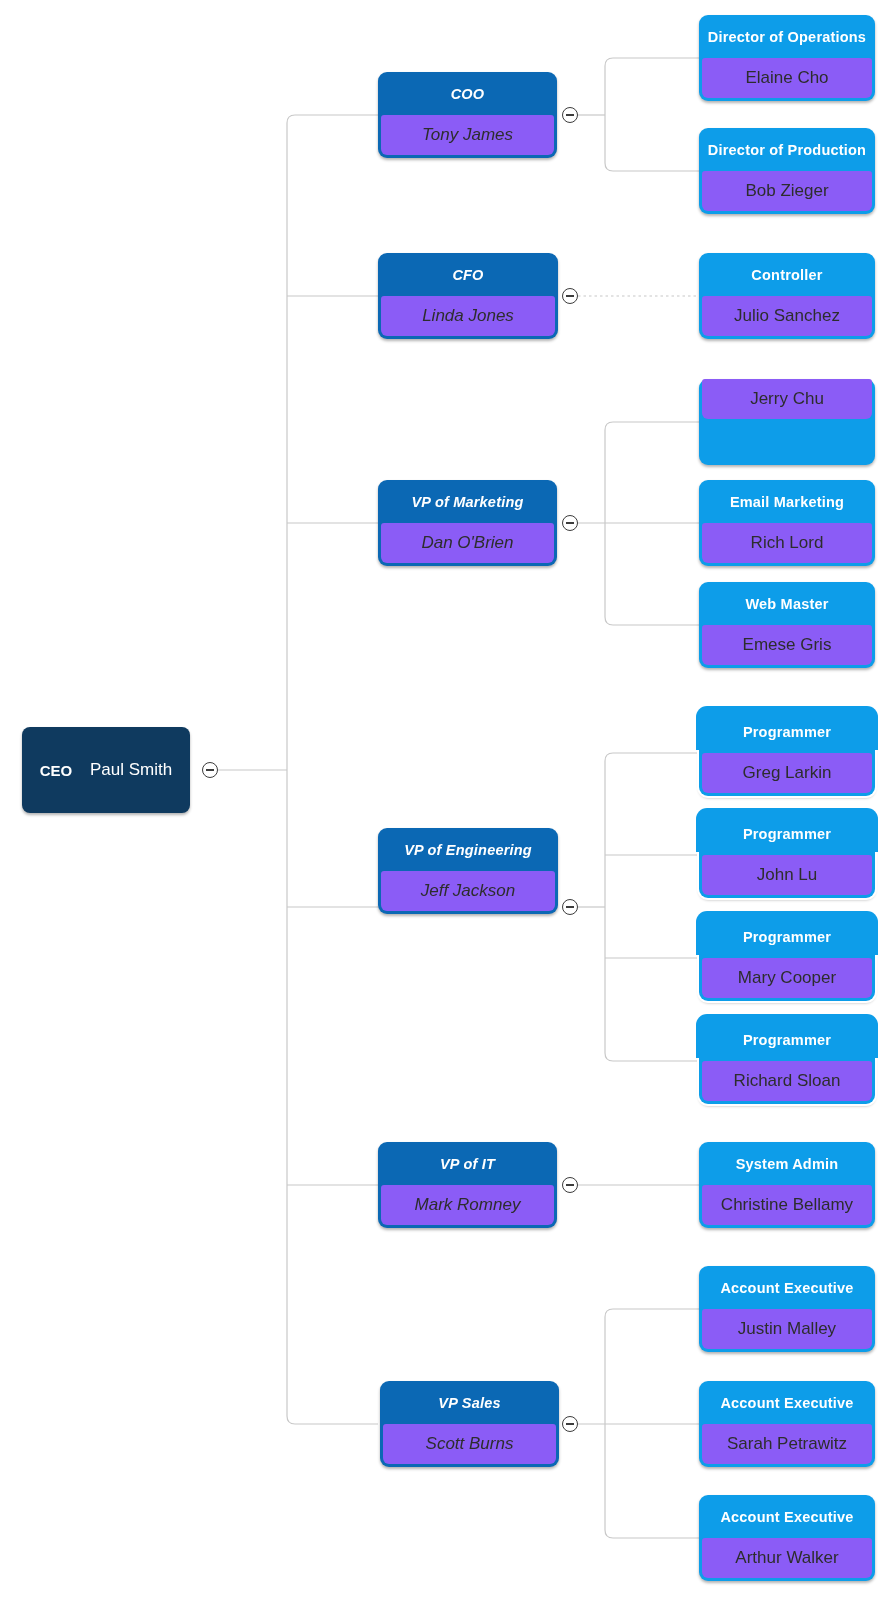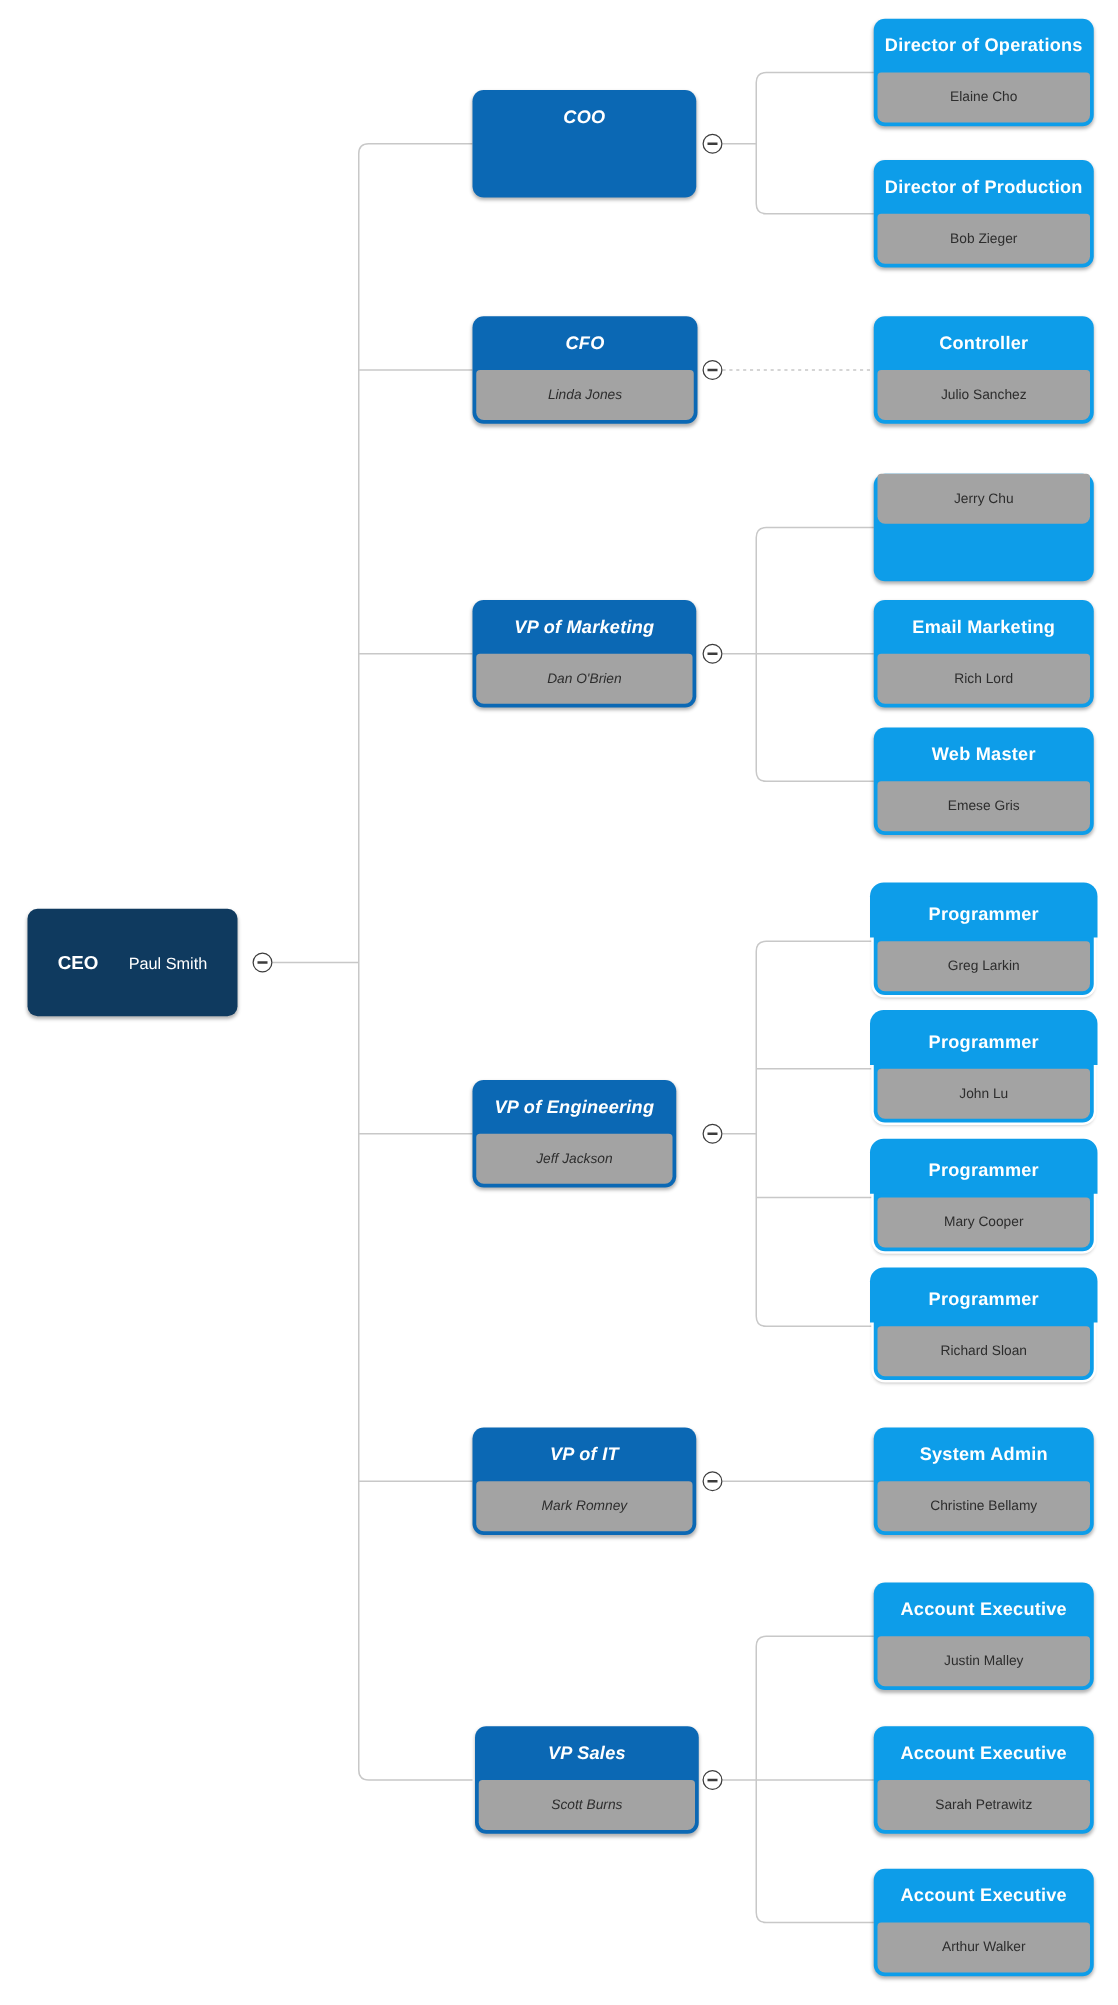--- a/index.html
+++ b/index.html
@@ -27,36 +27,36 @@
     background:var(--report-fill);
     box-shadow:0 2px 3px rgba(0,0,0,.30);
     box-sizing:border-box;
   }
   .card.manager{background:var(--manager-fill);font-style:italic;}
   .card .card-title{
     height:43px;display:flex;align-items:center;justify-content:center;
     color:var(--title-text);font-size:14.5px;font-weight:700;letter-spacing:.2px;
   }
   .card .card-name{
-    height:40px;margin:0 3px 3px 3px;background:#a3a3a3;
+    height:40px;margin:0 3px 3px 3px;background:#8b5cf6;
     border-radius:3px 3px 6px 6px;
     display:flex;align-items:center;justify-content:center;
-    color:var(--name-text);font-size:11px;
+    color:var(--name-text);font-size:17px;
   }
   .card.multi{box-shadow:0 0 0 2px #fff,0 2px 3px rgba(0,0,0,.30);}
   .card.multi::before{
     content:"";position:absolute;top:-4px;left:-3px;right:-3px;height:44px;
     background:var(--report-fill);border-radius:11px 11px 0 0;z-index:-1;
   }
   .card.root{
     left:22px;top:727px;width:168px;background:var(--root-fill);border-radius:8px;
     display:flex;flex-direction:row;justify-content:space-evenly;align-items:center;
   }
   .card.root .root-title{color:#fff;font-size:15px;font-weight:700;}
-  .card.root .root-name{color:#fff;font-size:13px;}
+  .card.root .root-name{color:#fff;font-size:17px;}
 
   .collapse-btn{
     position:absolute;z-index:3;width:16px;height:16px;border-radius:50%;
     background:#fff;border:1.4px solid var(--collapse-icon-color);
     box-sizing:border-box;display:flex;align-items:center;justify-content:center;
     cursor:pointer;
   }
   .collapse-btn .minus{width:8px;height:1.6px;background:var(--collapse-icon-color);}
 </style>
 </head>
@@ -89,30 +89,31 @@
   <path d="M699 1309 H613 Q605 1309 605 1317 V1530 Q605 1538 613 1538 H699"></path>
 </svg>
 
 <div class="card root">
   <div class="root-title">CEO</div>
   <div class="root-name">Paul Smith</div>
 </div>
 
 <div class="card manager" style="left:378px;top:72px;width:179px;">
   <div class="card-title">COO</div>
+  <div class="card-name">Tony James</div>
 </div>
 <div class="card manager" style="left:378px;top:253px;width:180px;">
   <div class="card-title">CFO</div>
   <div class="card-name">Linda Jones</div>
 </div>
 <div class="card manager" style="left:378px;top:480px;width:179px;">
   <div class="card-title">VP of Marketing</div>
   <div class="card-name">Dan O'Brien</div>
 </div>
-<div class="card manager" style="left:378px;top:864px;width:163px;">
+<div class="card manager" style="left:378px;top:828px;width:180px;">
   <div class="card-title">VP of Engineering</div>
   <div class="card-name">Jeff Jackson</div>
 </div>
 <div class="card manager" style="left:378px;top:1142px;width:179px;">
   <div class="card-title">VP of IT</div>
   <div class="card-name">Mark Romney</div>
 </div>
 <div class="card manager" style="left:380px;top:1381px;width:179px;">
   <div class="card-title">VP Sales</div>
   <div class="card-name">Scott Burns</div>

